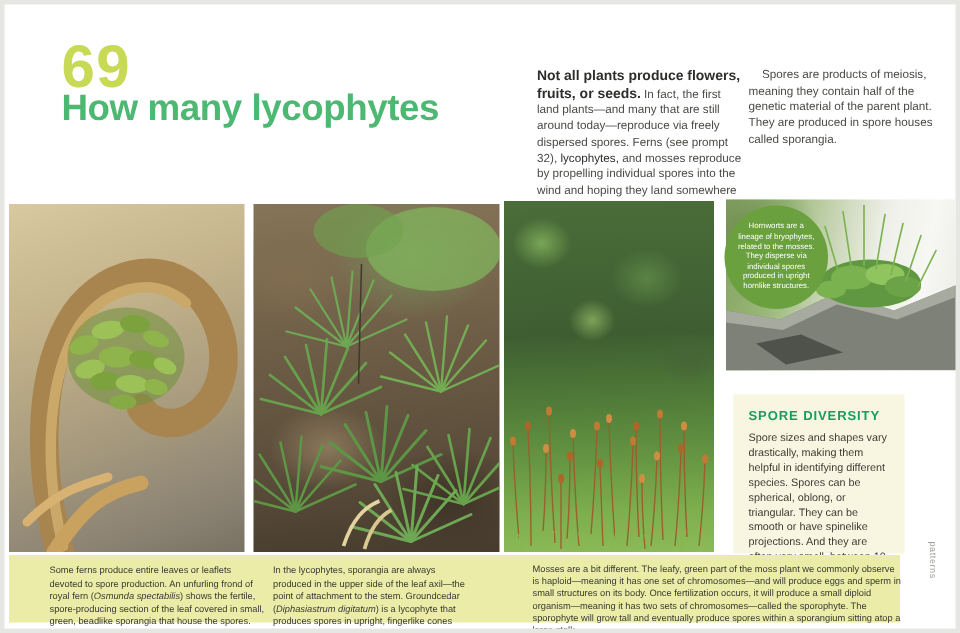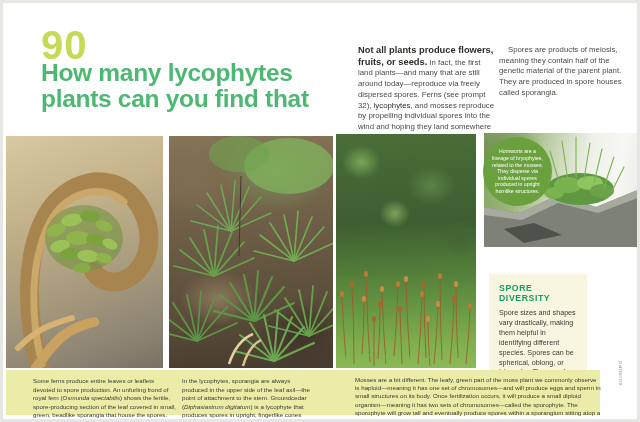--- a/index.html
+++ b/index.html
@@ -51,21 +51,21 @@
       linear-gradient(100deg,#85a563 0%,#98b778 22%,#ccd8ba 45%,#eef0e8 62%,#f7f7f3 80%,#eaeae5 100%); }
   
   .callout-circle {
     position:absolute; left:480px; top:134px; width:69px; height:69px;
     border-radius:50%; background:#6ba03f; color:#ffffff;
     display:flex; align-items:center; justify-content:center; text-align:center;
     font-size:5.2px; line-height:6.6px; padding:7px; z-index:5;
   }
   
   .side-box {
-    position:absolute; left:486px; top:271px; width:98px; height:106px;
+    position:absolute; left:486px; top:260px; width:114px; height:106px;
     background:#f8f5e1; padding:9px 10px 8px 10px;
   }
   .side-box-title { font-size:8.7px; font-weight:bold; color:#12a061; letter-spacing:0.6px; }
   .side-box-body { margin-top:5px; font-size:7.2px; line-height:9.9px; color:#3c3c34; }
   
   .caption-band { position:absolute; left:3px; top:367px; width:594px; height:45px; background:#eaeca8; }
   .caption { position:absolute; font-size:6.2px; line-height:8.5px; color:#3a3a30; }
   .caption-fern { left:30px; top:374px; width:144px; }
   .caption-lyco { left:179px; top:374px; width:129px; }
   .caption-moss { left:352px; top:373px; width:247px; line-height:8.2px; }
@@ -76,24 +76,23 @@
     position:absolute; left:615px; top:358px; height:34px;
     writing-mode:vertical-rl; font-size:6px; color:#9b9b97; letter-spacing:0.4px;
   }
   .page-number { position:absolute; left:640px; top:393px; font-size:7.5px; color:#8f8f8b; }
 </style>
 </head>
 <body>
 
 <div class="spread">
 
-  <div class="prompt-number">90</div>
+  <div class="prompt-number">69</div>
   <div class="headline">
     <div>How many lycophytes</div>
-    <div>plants can you find that</div>
   </div>
 
   <div class="col col-1">
     <span class="intro-bold">Not all plants produce flowers, fruits, or seeds.</span><span> In fact, the first land plants—and many that are still around today—reproduce via freely dispersed spores. Ferns (see prompt 32), </span><span class="inline-bold">lycophytes,</span><span> and mosses reproduce by propelling individual spores into the wind and hoping they land somewhere hospitable (see</span>
   </div>
   <div class="col col-2">
     <div class="para2">Spores are products of meiosis, meaning they contain half of the genetic material of the parent plant. They are produced in spore houses called sporangia.</div>
   </div>
 
   <div class="photo photo-fern">

